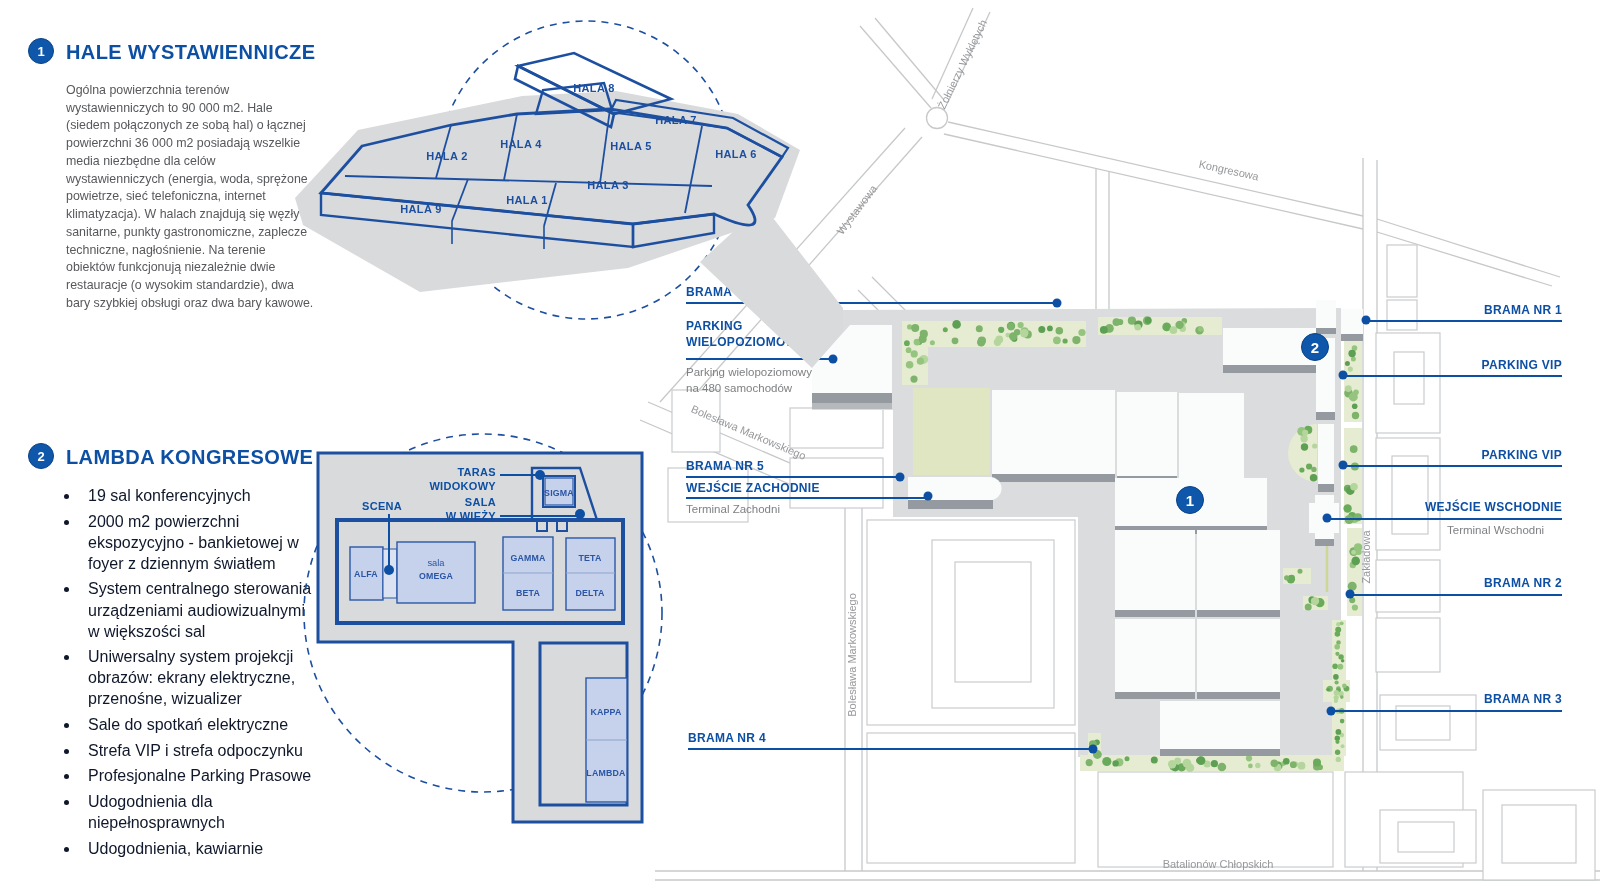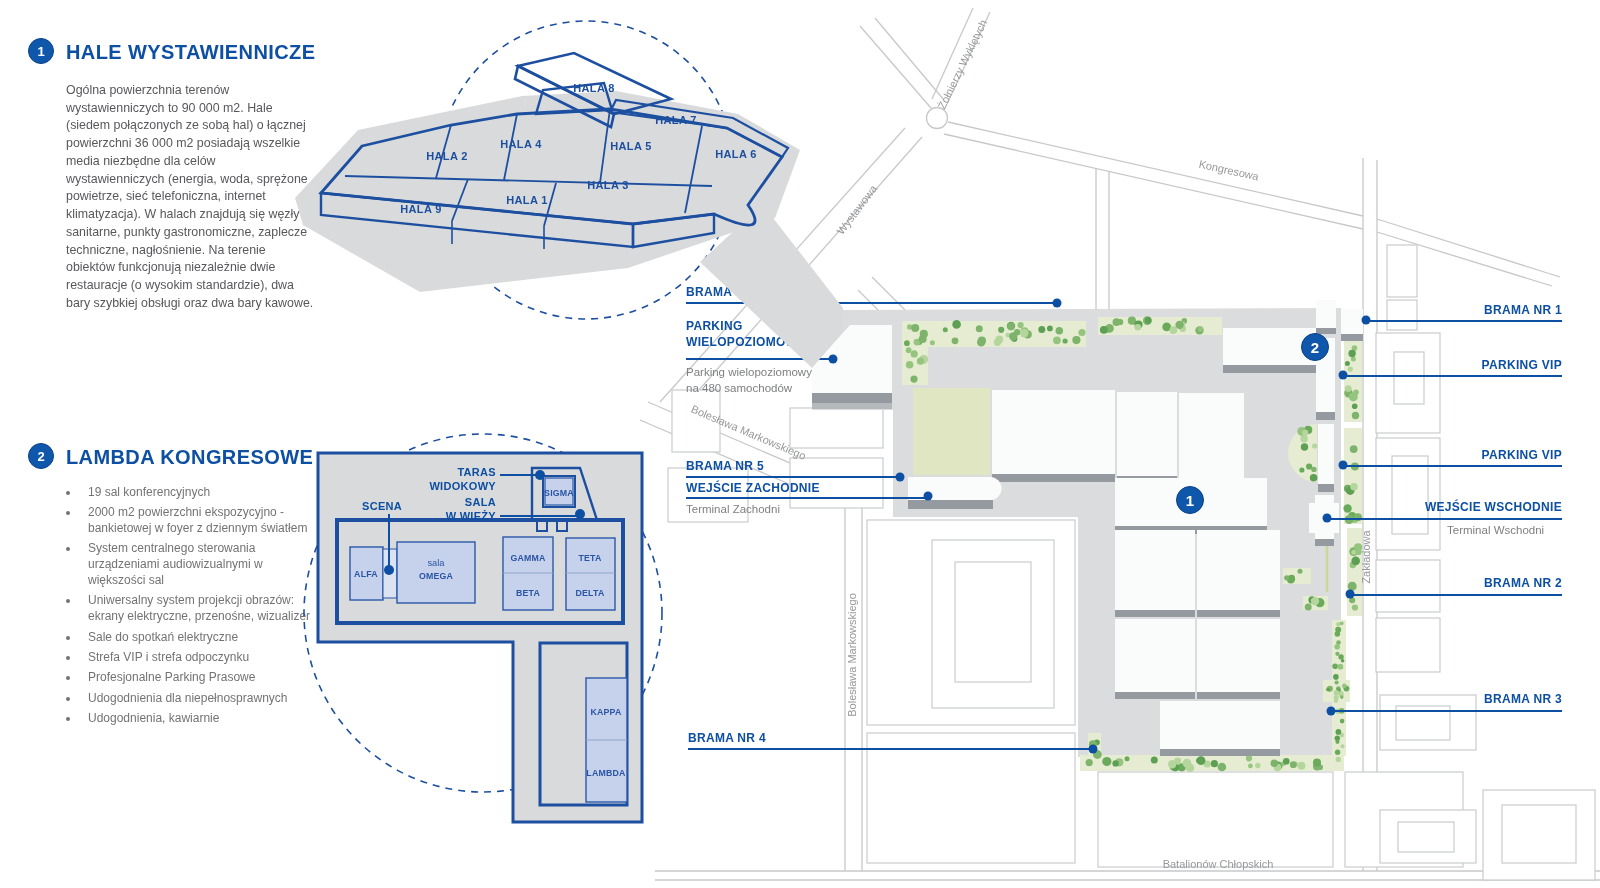--- a/index.html
+++ b/index.html
@@ -7,21 +7,21 @@
           font-family:"Liberation Sans",sans-serif;}
   .info{position:absolute;width:280px;}
   .info-1{left:28px;top:38px;}
   .info-2{left:28px;top:443px;}
   .badge{position:absolute;left:0;top:0;width:24px;height:24px;border-radius:50%;
          background:#0f57aa;border:1px solid #0a4287;color:#fff;font-weight:700;font-size:13px;
          display:flex;align-items:center;justify-content:center;}
   .sec-title{margin:0 0 0 38px;padding-top:3px;color:#0d4fa3;font-size:20px;font-weight:700;
              letter-spacing:.4px;white-space:nowrap;}
   .sec-body{margin:18px 0 0 38px;width:248px;color:#57585c;font-size:12.4px;line-height:1.43;}
-  ul.bullets{margin:16px 0 0 38px;padding:0 0 0 14px;width:238px;color:#737373;font-size:12px;
+  ul.bullets{margin:16px 0 0 38px;padding:0 0 0 14px;width:238px;color:#0f172a;font-size:16px;
              line-height:1.32;}
   ul.bullets li{margin-bottom:4.5px;padding-left:8px;}
   svg text{font-family:"Liberation Sans",sans-serif;}
   .hall-lbl{fill:#1d4fa0;font-size:11px;font-weight:700;letter-spacing:.4px;text-anchor:middle;}
   .map-lbl{fill:#0d4fa3;font-size:12px;font-weight:700;letter-spacing:.3px;}
   .map-cap{fill:#7e8083;font-size:11.5px;font-weight:400;}
   .street{fill:#96989b;font-size:11px;}
   .plan-lbl{fill:#0d4fa3;font-size:11px;font-weight:700;letter-spacing:.3px;}
   .room-lbl{fill:#2a55a5;font-size:8.8px;font-weight:700;text-anchor:middle;letter-spacing:.2px;}
   .room-lbl-soft{fill:#2a55a5;font-size:9.3px;font-weight:400;text-anchor:middle;}

